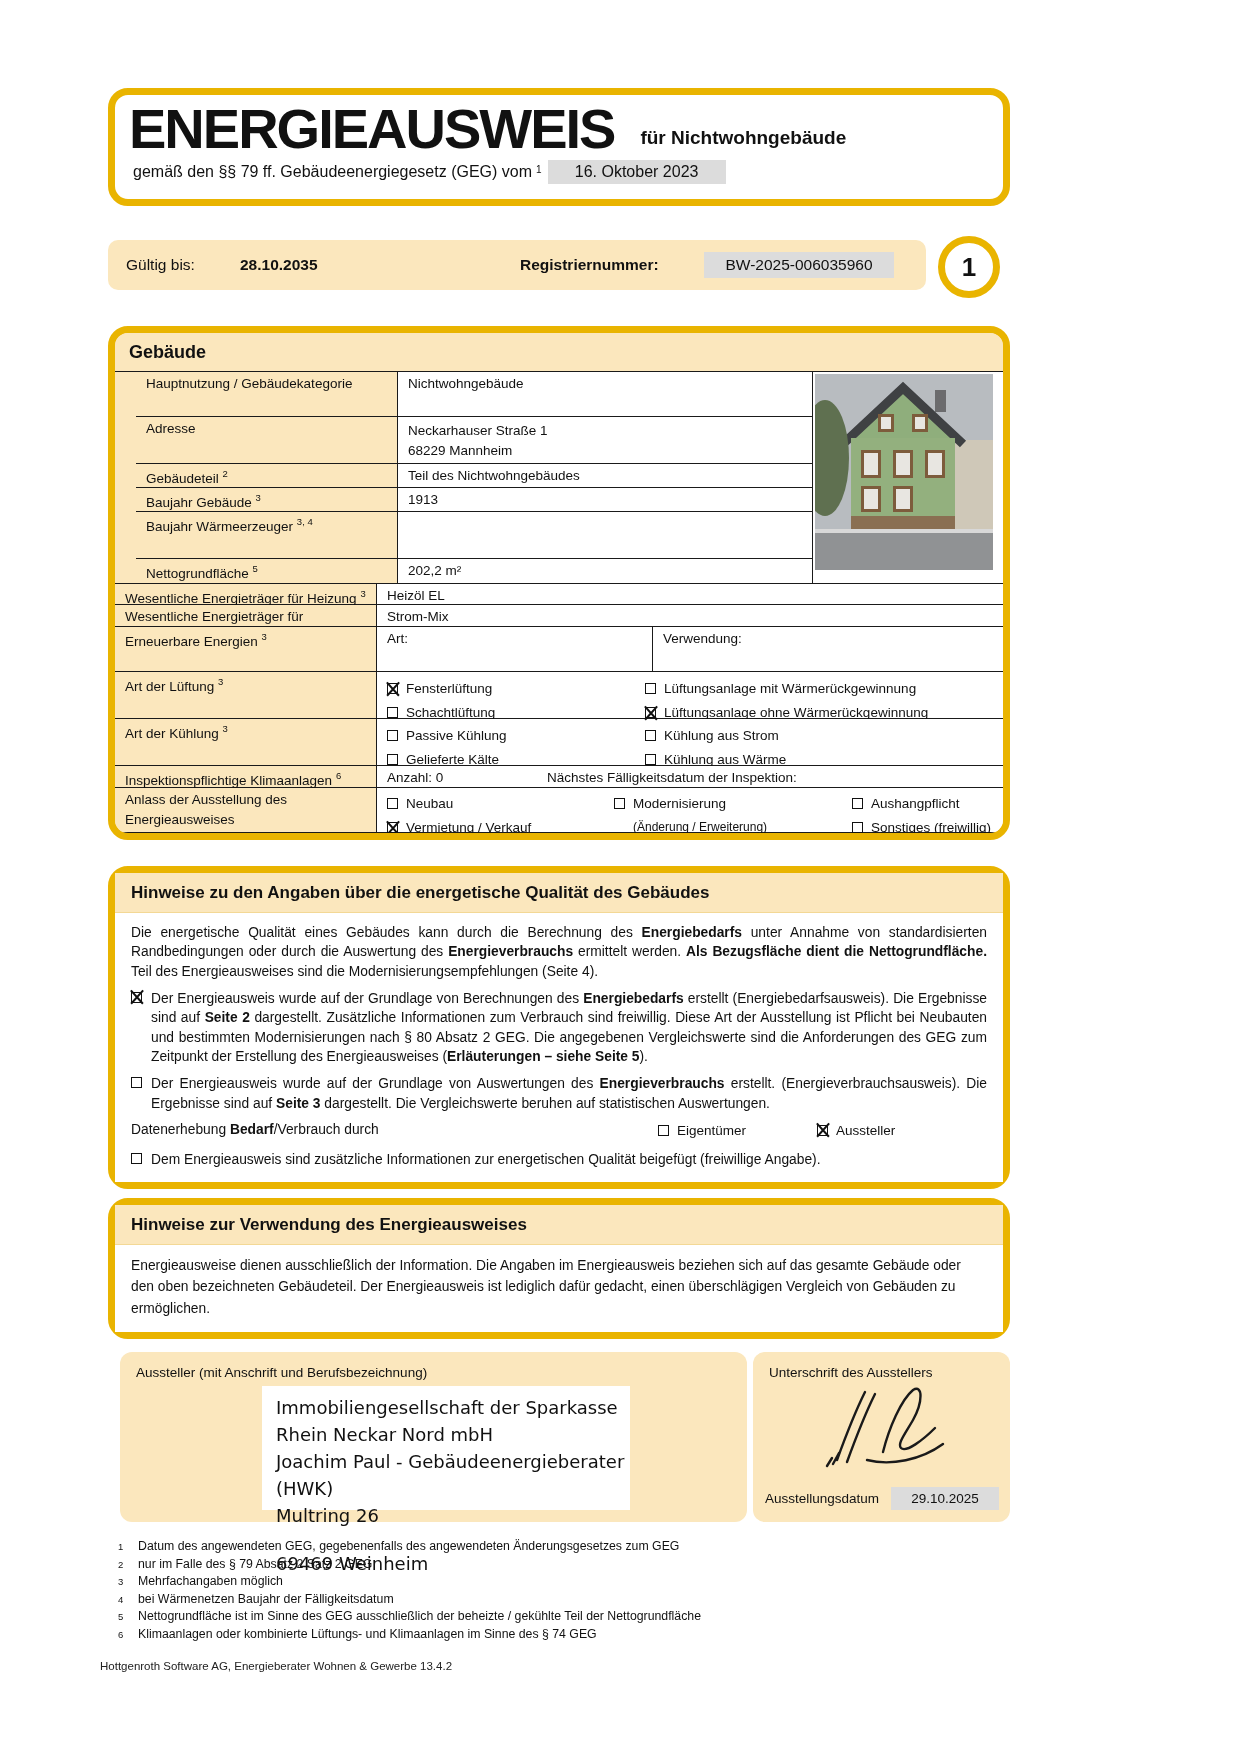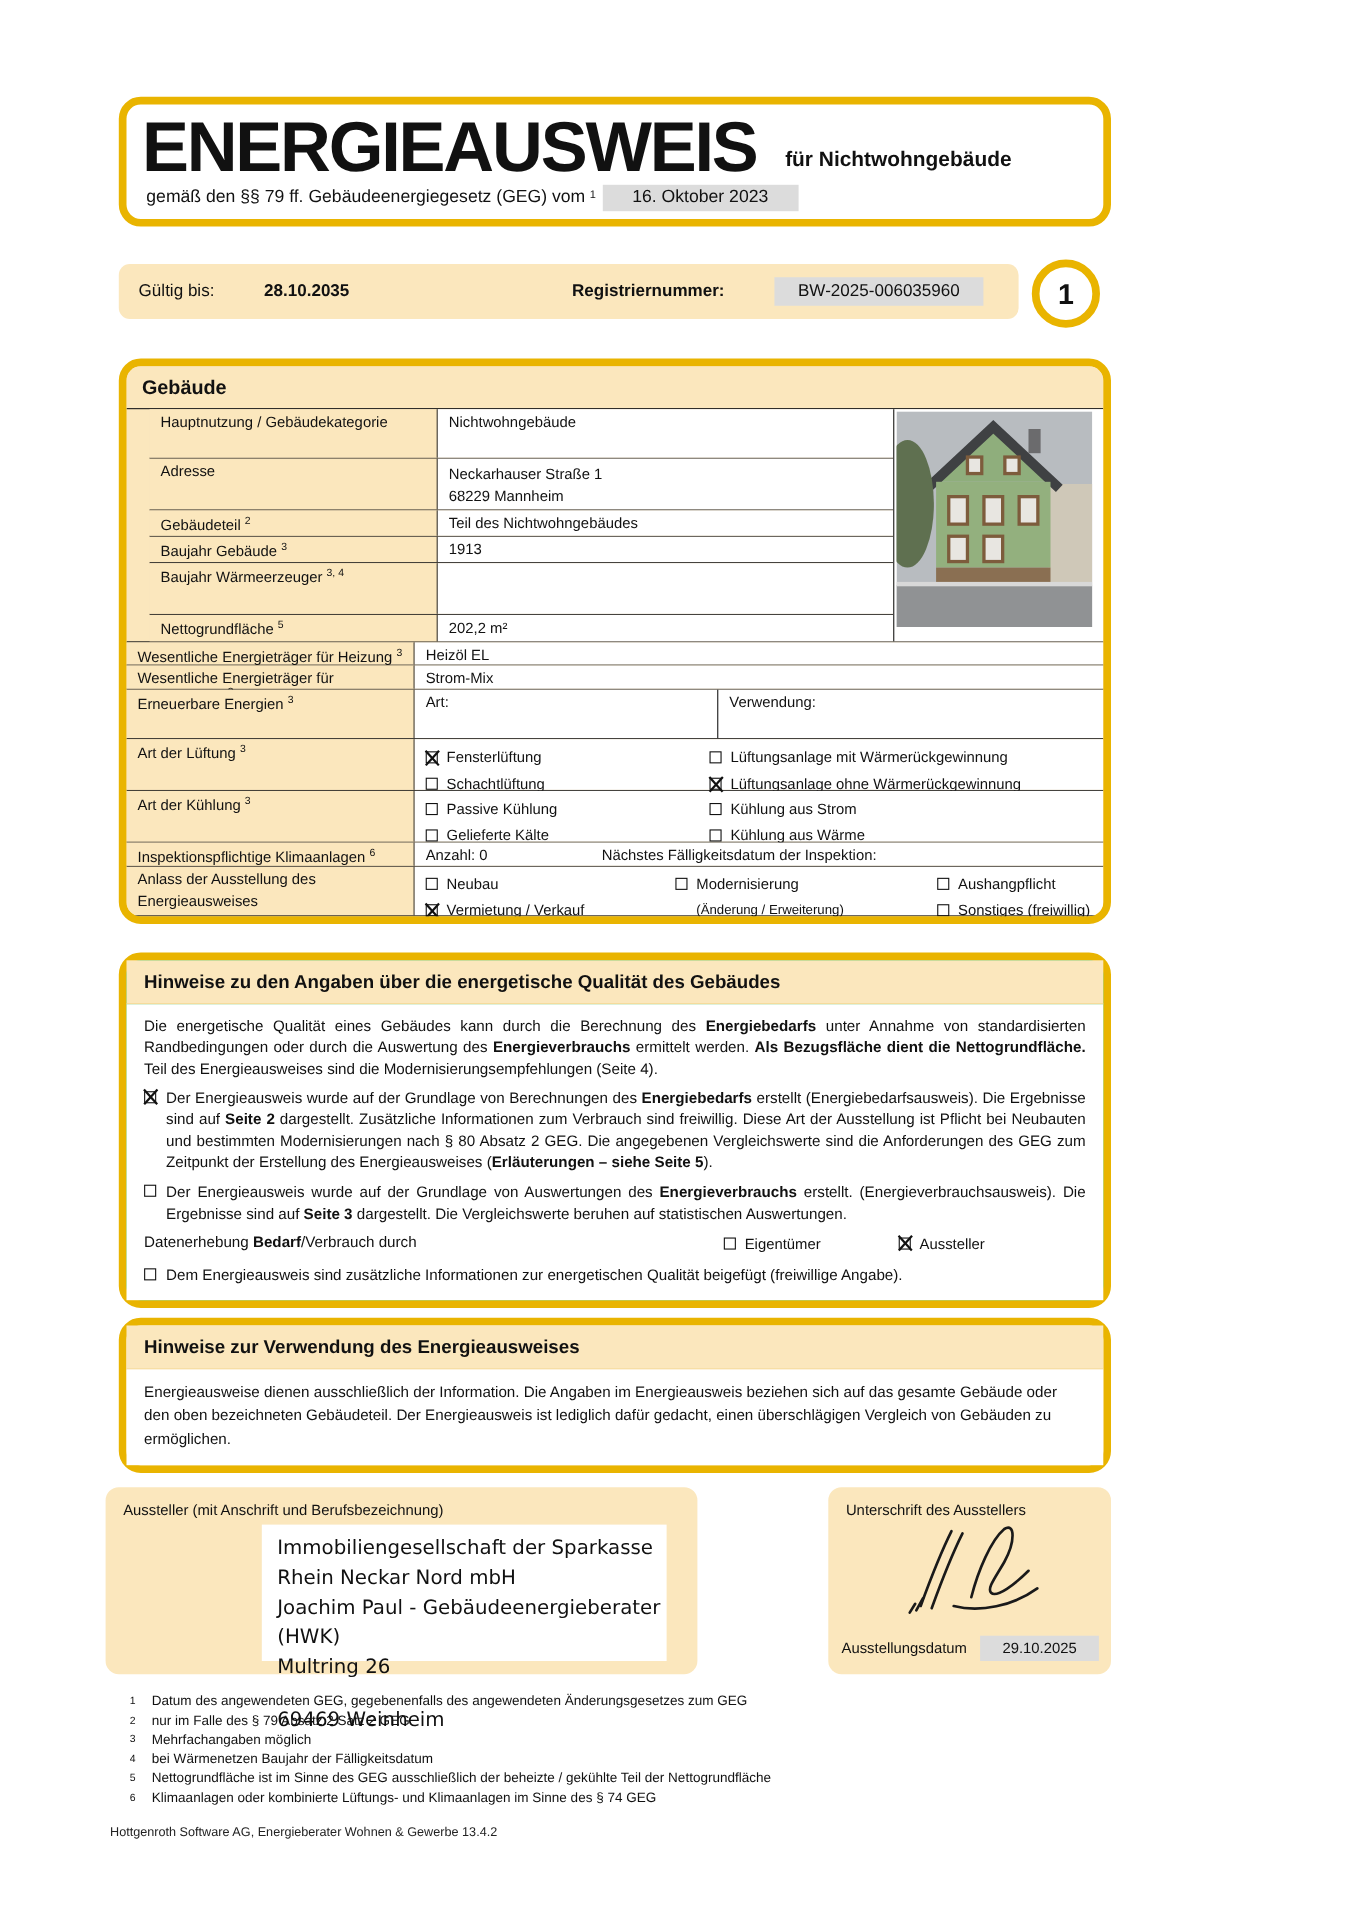--- a/index.html
+++ b/index.html
@@ -5,21 +5,21 @@
   html,body{margin:0;padding:0;background:#fff;}
   .page{position:relative;width:1240px;height:1754px;background:#ffffff;
         font-family:"Liberation Sans", sans-serif;color:#111;overflow:hidden;}
   .ybox{border:7px solid #e9b400;border-radius:20px;background:#fff;box-sizing:border-box;}
   .cream{background:#fbe7bd;}
   .graybox{background:#dcdcdc;display:inline-block;text-align:center;}
 
   
   .header-box{position:absolute;left:108px;top:88px;width:902px;height:118px;}
   .hb-line1{display:flex;align-items:flex-end;padding:6px 0 0 14px;}
-  .hb-title{font-size:64px;font-weight:bold;letter-spacing:-2px;line-height:1.0;}
+  .hb-title{font-size:56px;font-weight:bold;letter-spacing:-2px;line-height:1.0;}
   .hb-sub{font-size:19px;font-weight:bold;margin:0 0 8px 26px;}
   .hb-line2{font-size:16px;padding:3px 0 0 18px;display:flex;align-items:center;}
   .hb-line2 sup{font-size:10px;margin:0 6px 6px 4px;}
   .hb-date{padding:3px 0;width:178px;font-size:16px;}
 
   
   .validity{position:absolute;left:108px;top:240px;width:818px;height:50px;border-radius:10px;
             display:flex;align-items:center;font-size:15.5px;box-sizing:border-box;padding:0 8px 0 18px;}
   .v-until-label{width:114px;}
   .v-until{font-weight:bold;width:280px;}
@@ -53,33 +53,33 @@
   .cbi{display:flex;align-items:center;gap:8px;font-size:13.5px;}
   .cb-grid{display:grid;grid-template-columns:258px auto;row-gap:9px;padding-top:5px;}
   .reason-grid{display:grid;grid-template-columns:227px 238px auto;row-gap:9px;padding-top:4px;}
   .reason-sub{padding-left:19px;font-size:12px;}
   .two-line-label{display:flex;flex-direction:column;justify-content:space-between;padding-bottom:5px;}
   .ac-value{display:flex;}
   .ac-count{width:160px;}
   .stack-label{line-height:1.5;}
 
   
-  .hints1{position:absolute;left:108px;top:866px;width:902px;background:#22c55e;}
+  .hints1{position:absolute;left:108px;top:866px;width:902px;background:#be185d;}
   .hints2{position:absolute;left:108px;top:1198px;width:902px;background:#fff;}
   .hint-title{font-size:17px;font-weight:bold;background:#fbe7bd;padding:10px 16px 9px;border-bottom:1px solid #f3d895;}
   .hint-body{padding:10px 16px 13px;background:#fff;}
   .par{font-size:13.8px;line-height:1.4;text-align:justify;margin:0;}
   .cb-par{display:flex;gap:9px;margin-top:8px;}
   .cb-par .cb{margin-top:3px;}
   .daten-line{position:relative;margin-top:9px;font-size:13.8px;height:20px;}
   .daten-cb1{position:absolute;left:527px;top:1px;}
   .daten-cb2{position:absolute;left:686px;top:1px;}
 
   
-  .issuer-left{position:absolute;left:96px;top:1352px;width:538px;height:170px;border-radius:12px;}
+  .issuer-left{position:absolute;left:120px;top:1352px;width:627px;height:170px;border-radius:12px;}
   .issuer-label{font-size:13.5px;padding:13px 0 0 16px;}
   .addr-box{position:absolute;left:142px;top:34px;width:368px;height:124px;background:#fff;
             font-family:"DejaVu Sans", sans-serif;font-size:18px;line-height:1.5;padding:8px 0 0 14px;box-sizing:border-box;}
   .addr-gap{margin-top:21px;}
   .issuer-right{position:absolute;left:753px;top:1352px;width:257px;height:170px;border-radius:12px;}
   .sig-wrap{position:absolute;left:48px;top:28px;}
   .date-row{position:absolute;left:12px;bottom:12px;display:flex;align-items:center;font-size:13.5px;}
   .date-box{width:108px;padding:4px 0;margin-left:12px;font-size:13.5px;}
 
   

